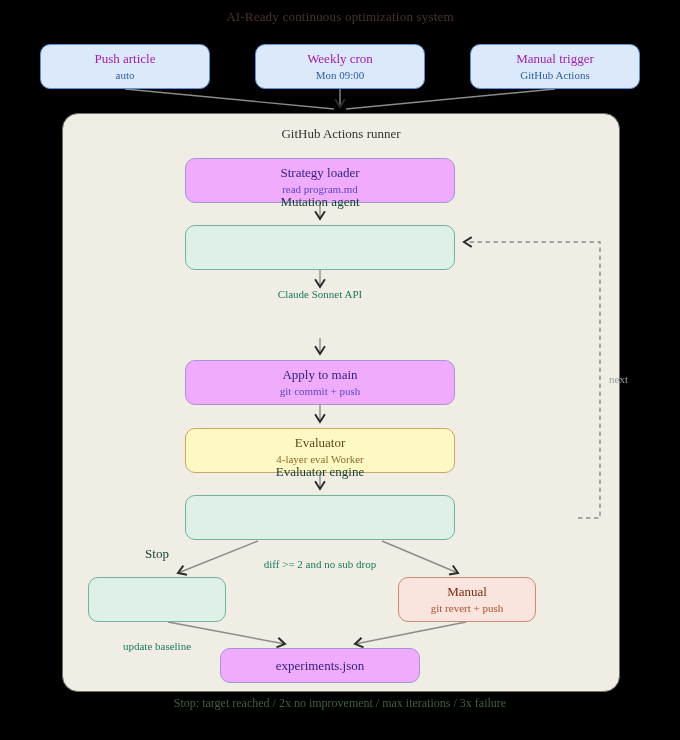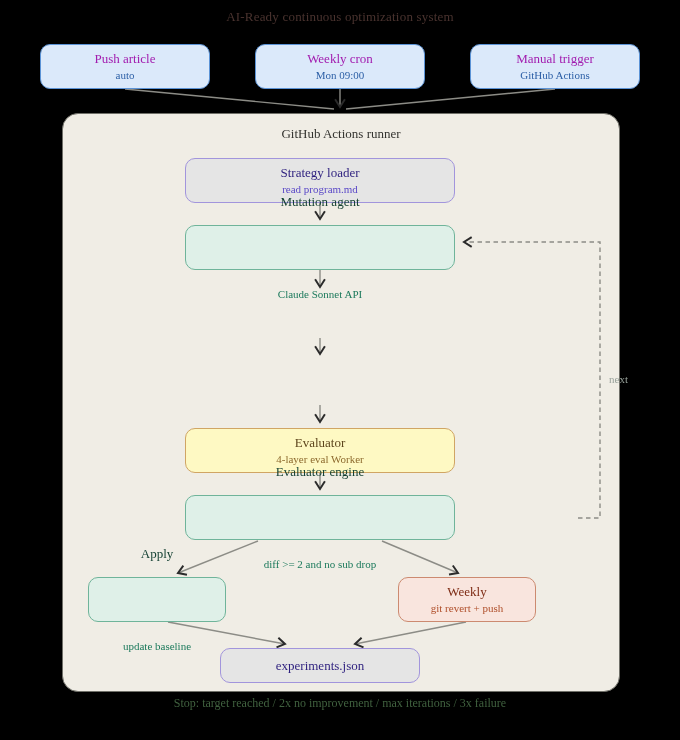--- a/index.html
+++ b/index.html
@@ -30,21 +30,21 @@
   .node{
     position:absolute;z-index:3;box-sizing:border-box;border-radius:10px;
     display:flex;flex-direction:column;align-items:center;justify-content:center;
     line-height:1.35;
   }
   .node-title{font-size:13px;}
   .node-sub{font-size:11px;}
   .v-blue{background:#dbe9fa;border:1.5px solid #5b93d6;}
   .v-blue .node-title{color:#a21caf;}
   .v-blue .node-sub{color:#2c5fa6;}
-  .v-lavender{background:#e5e5e5;border:1.5px solid #a295dc;justify-content:center;}
+  .v-lavender{background:#f0abfc;border:1.5px solid #a295dc;justify-content:center;}
   .v-lavender .node-title{color:#2d1f7e;}
   .v-lavender .node-sub{color:#5b49c8;}
   .v-mint{background:#dff0e8;border:1.5px solid #6fb49a;gap:32px;}
   .v-mint .node-title{color:#123f31;}
   .v-mint .node-sub{color:#1c7a5c;margin-top:44px;}
   .v-pink{background:#f9e5de;border:1.5px solid #cc8a70;}
   .v-pink .node-title{color:#7d2b14;}
   .v-pink .node-sub{color:#b0502c;}
   .v-amber{background:#fef9c3;border:1.5px solid #d0a564;align-items:center;}
   .v-amber .node-title{color:#5d451c;}
@@ -104,35 +104,39 @@
   </svg>
 
   <div class="node v-lavender" style="left:185px;top:158px;width:270px;height:45px">
     <div class="node-title">Strategy loader</div>
     <div class="node-sub">read program.md</div>
   </div>
   <div class="node v-mint" style="left:185px;top:225px;width:270px;height:45px">
     <div class="node-title">Mutation agent</div>
     <div class="node-sub">Claude Sonnet API</div>
   </div>
+  <div class="node v-lavender" style="left:185px;top:360px;width:270px;height:45px">
+    <div class="node-title">Apply to main</div>
+    <div class="node-sub">git commit + push</div>
+  </div>
   <div class="node v-amber" style="left:185px;top:428px;width:270px;height:45px">
     <div class="node-title">Evaluator</div>
     <div class="node-sub">4-layer eval Worker</div>
   </div>
   <div class="node v-mint" style="left:185px;top:495px;width:270px;height:45px">
     <div class="node-title">Evaluator engine</div>
     <div class="node-sub">diff &gt;= 2 and no sub drop</div>
   </div>
 
   <div class="node v-mint" style="left:88px;top:577px;width:138px;height:45px">
-    <div class="node-title">Apply</div>
+    <div class="node-title">Stop</div>
     <div class="node-sub">update baseline</div>
   </div>
   <div class="node v-pink" style="left:398px;top:577px;width:138px;height:45px">
-    <div class="node-title">Weekly</div>
+    <div class="node-title">Manual</div>
     <div class="node-sub">git revert + push</div>
   </div>
 
   <div class="node v-lavender" style="left:220px;top:648px;width:200px;height:35px">
     <div class="node-title">experiments.json</div>
   </div>
 
   <div class="loop-label">next</div>
 
   <div class="stop-caption">Stop: target reached / 2x no improvement / max iterations / 3x failure</div>

